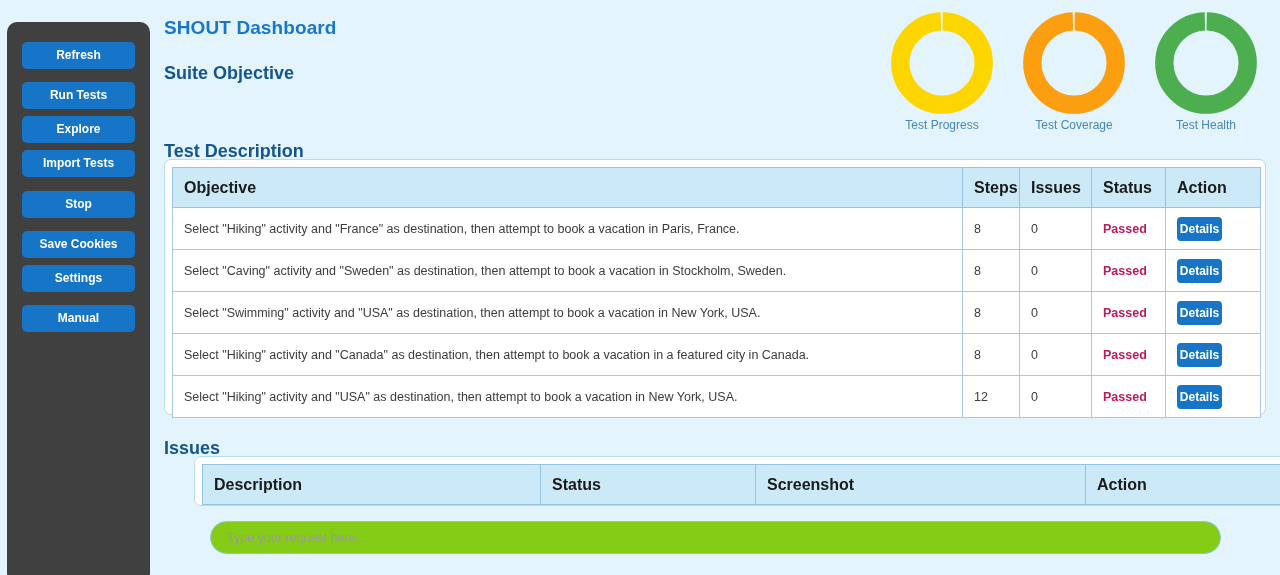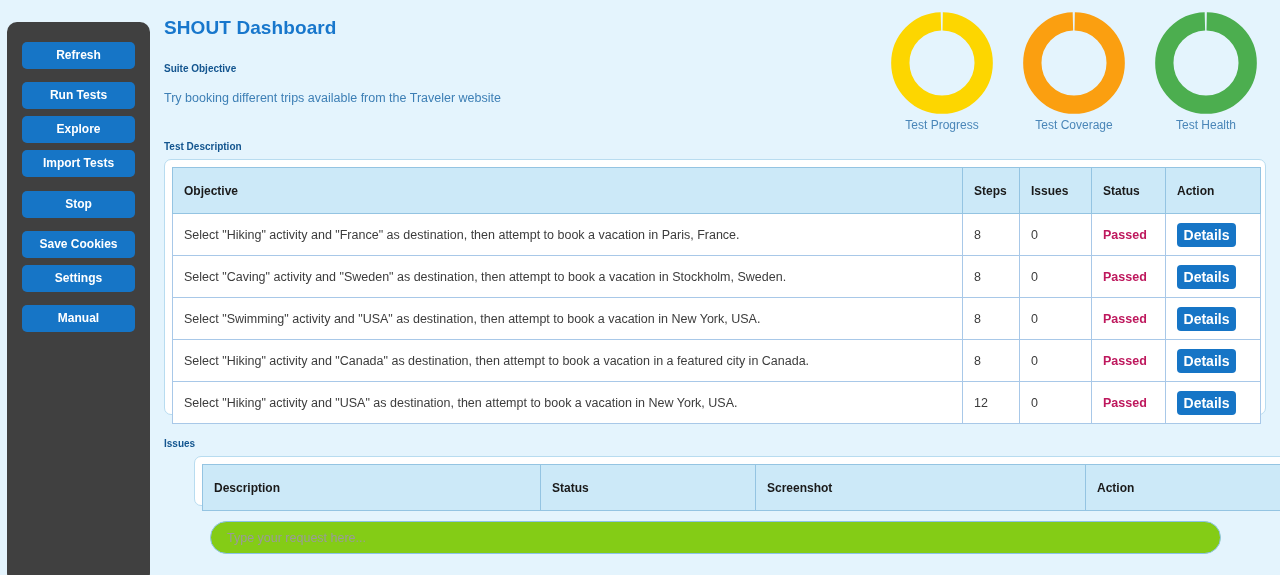--- a/index.html
+++ b/index.html
@@ -49,21 +49,21 @@
   }
   .page-title {
     position: absolute;
     left: 14px; top: 17px;
     font-size: 19px;
     font-weight: bold;
     color: #1877cc;
     letter-spacing: 0.1px;
   }
   .sec-head {
-    font-size: 10px;
+    font-size: 18px;
     font-weight: bold;
     color: #13558f;
   }
   .suite-head { position: absolute; left: 14px; top: 63px; }
   .suite-text {
     position: absolute;
     left: 14px; top: 91px;
     font-size: 12.5px;
     color: #3d7fb5;
   }
@@ -93,49 +93,49 @@
     border-radius: 7px;
     padding: 7px;
   }
   #objectives-card { left: 14px; top: 159px; width: 1102px; height: 256px; }
   #issues-card { left: 14px; top: 456px; width: 1102px; height: 50px; margin-left: 30px; }
 
   table { border-collapse: collapse; width: 100%; table-layout: fixed; }
   thead th {
     background: #cce9f8;
     border: 1px solid #94c4e2;
-    font-size: 12px;
+    font-size: 16px;
     font-weight: bold;
     color: #1a1a1a;
     text-align: left;
     padding: 9px 11px;
-    height: 46px;
+    height: 40px;
   }
   tbody td {
     border: 1px solid #a8c8e8;
     border-top: none;
     font-size: 12.5px;
     color: #3c3c3c;
     padding: 8px 11px;
     height: 42px;
     background: #ffffff;
     overflow: hidden;
     white-space: nowrap;
   }
   tbody tr:first-child td { border-top: 1px solid #a8c8e8; }
   td.status { color: #be185d; font-weight: bold; }
   .details-btn {
     background: #1675c6;
     color: #ffffff;
-    font-size: 14px;
+    font-size: 12px;
     font-weight: bold;
     border: none;
     border-radius: 4px;
     padding: 0;
-    width: 59px;
+    width: 45px;
     height: 24px;
     line-height: 24px;
     cursor: pointer;
     font-family: "Liberation Sans", sans-serif;
   }
 
   
   .c-obj { width: 790px; }
   .c-steps { width: 57px; }
   .c-issues { width: 72px; }
@@ -190,21 +190,20 @@
     <button class="sb-btn">Settings</button>
     <div class="sb-spacer-lg"></div>
     <button class="sb-btn">Manual</button>
   </div>
 
   <div class="main">
 
     <div class="page-title">SHOUT Dashboard</div>
 
     <div class="sec-head suite-head">Suite Objective</div>
-    <div class="suite-text">Try booking different trips available from the Traveler website</div>
 
     <div class="sec-head objectives-head">Test Description</div>
 
     <div class="charts">
 
       <div class="chart-item">
         <svg class="donut" viewBox="0 0 42 42">
           <circle cx="21" cy="21" r="15.9155" fill="none" stroke="#e4f4fd" stroke-width="7"></circle>
           <circle cx="21" cy="21" r="15.9155" fill="none" stroke="#fdd600" stroke-width="7" stroke-dasharray="99.3 0.7" stroke-dashoffset="24.85"></circle>
         </svg>

